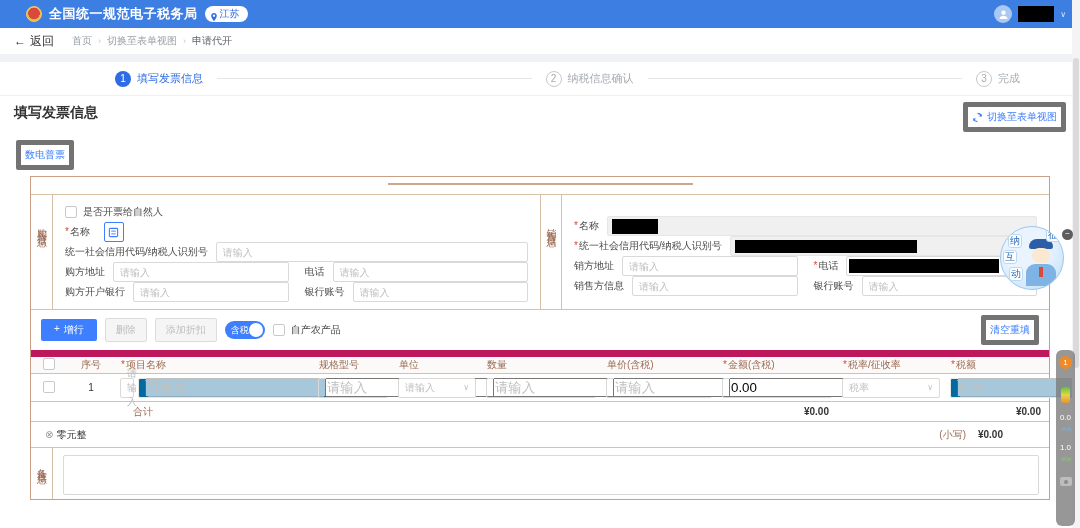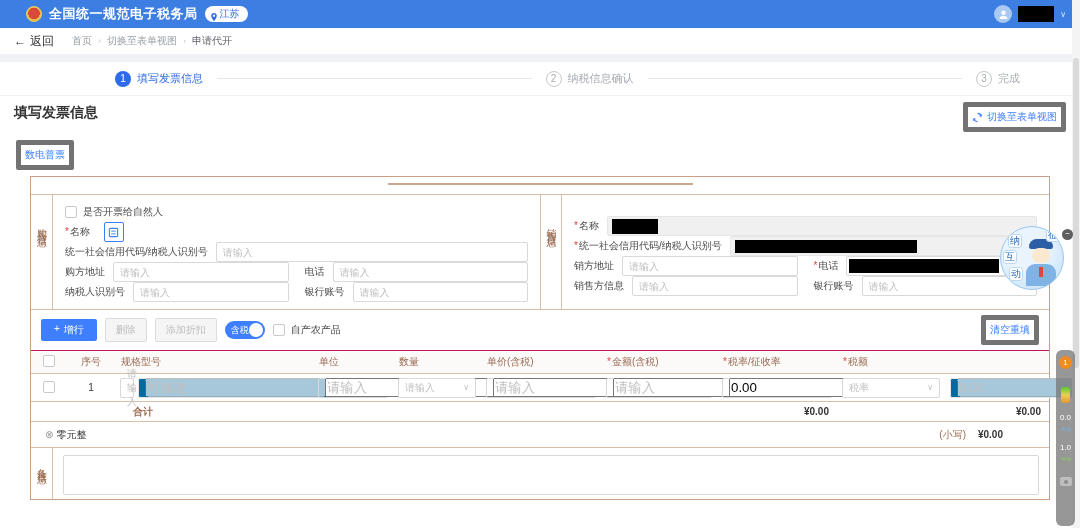--- a/index.html
+++ b/index.html
@@ -82,38 +82,38 @@
   .btn-primary { background:#3D7FFF; color:#fff; border:none; font-size:10px; border-radius:2px; padding:4px 13px; cursor:pointer; display:inline-flex; gap:4px; font-family:inherit; }
   .btn-dis { background:#F5F5F5; border:1px solid #DCDCDC; color:#BFBFBF; font-size:10px; border-radius:2px; padding:4px 10px; font-family:inherit; }
   .toggle { width:40px; height:18px; border-radius:9px; background:#3D7FFF; position:relative; cursor:pointer; flex:none; }
   .toggle-label { position:absolute; left:6px; top:4px; color:#fff; font-size:9px; line-height:10px; }
   .toggle-knob { position:absolute; right:2px; top:2px; width:14px; height:14px; border-radius:50%; background:#fff; }
   .chk-wrap { display:flex; align-items:center; font-size:10px; color:#4A4A4A; }
   .tb-spacer { flex:1; }
 
   
   .tgrid { display:grid; grid-template-columns:36px 48px 198px 80px 88px 120px 116px 120px 108px 1fr; align-items:center; }
-  .thead { border-top:1px solid #be185d; border-bottom:1px solid #D8BFA8; background:#FBFAF8; height:24px; }
+  .thead { border-top:7px solid #be185d; border-bottom:1px solid #D8BFA8; background:#FBFAF8; height:24px; }
   .th { font-size:10px; color:#9C6B55; padding:0 6px; white-space:nowrap; }
   .th.center, .td.center { text-align:center; padding:0; }
   .trow { height:28px; border-bottom:1px solid #D8BFA8; }
   .td { padding:0 5px; }
   .td-item { display:flex; gap:4px; padding:0 5px; }
   .ctrl { height:20px; border:1px solid #D9D9D9; border-radius:2px; font-size:10px; display:flex; align-items:center; padding:0 6px; background:#fff; min-width:0; }
   .sel { justify-content:space-between; cursor:pointer; }
   .sel .ph { color:#BFBFBF; }
   .sel .sel-caret { color:#C0C0C0; font-size:8px; margin-left:4px; }
   .inp-box { height:20px; border:1px solid #D9D9D9; border-radius:2px; padding:0 6px; display:flex; align-items:center; }
   .inp-box input::placeholder { color:#BFBFBF; }
   .inp-dis { background:#0369a1; border-color:#E6E6E6; }
   .inp-dis input { color:#C0C0C0; }
   .seq { font-size:10px; color:#333; }
 
   .totals-row { height:20px; border-bottom:1px solid #D8BFA8; }
-  .totals-label { font-size:10px; color:#9C6B55; padding-left:18px;font-weight:bold; }
+  .totals-label { font-size:10px; color:#9C6B55; padding-left:18px; }
   .totals-val { font-size:10px; color:#333; text-align:right; padding-right:8px; font-weight:bold; }
 
   .grand-row { height:26px; border-bottom:1px solid #D8BFA8; display:flex; align-items:stretch; }
   .grand-label { width:197px; border-right:1px solid #D8BFA8; display:flex; align-items:center; justify-content:center; font-size:10px; color:#9C6B55; }
   .grand-capital { display:flex; align-items:center; margin-left:14px; font-size:10px; color:#333; gap:3px; }
   .grand-prefix { color:#999; }
   .grand-spacer { flex:1; }
   .grand-small { display:flex; align-items:center; gap:12px; padding-right:46px; font-size:10px; }
   .small-label { color:#9C6B55; }
   .small-value { color:#333; font-weight:bold; }
@@ -255,21 +255,21 @@
             <span class="flabel">购方地址</span>
             <input class="tin" placeholder="请输入" style="">
           </span>
           <span class="half">
             <span class="flabel">电话</span>
             <input class="tin" placeholder="请输入" style="">
           </span>
         </div>
         <div class="frow">
           <span class="half">
-            <span class="flabel">纳税人识别号</span>
+            <span class="flabel">购方开户银行</span>
             <input class="tin" placeholder="请输入" style="">
           </span>
           <span class="half">
             <span class="flabel">银行账号</span>
             <input class="tin" placeholder="请输入" style="">
           </span>
         </div>
       </div>
 
       <div class="vstrip mid">
@@ -330,20 +330,21 @@
         <span class="cbx"></span>
         <span>自产农产品</span>
       </span>
       <span class="tb-spacer"></span>
       <button class="btn-outline">清空重填</button>
     </div>
 
     <div class="tgrid thead">
       <span class="th center"><span class="cbx" style="margin:0"></span></span>
       <span class="th center">序号</span>
+      <span class="th"><span class="req">*</span><span>项目名称</span></span>
       <span class="th">规格型号</span>
       <span class="th">单位</span>
       <span class="th">数量</span>
       <span class="th">单价(含税)</span>
       <span class="th"><span class="req">*</span><span>金额(含税)</span></span>
       <span class="th"><span class="req">*</span><span>税率/征收率</span></span>
       <span class="th"><span class="req">*</span><span>税额</span></span>
     </div>
 
     <div class="tgrid trow">

